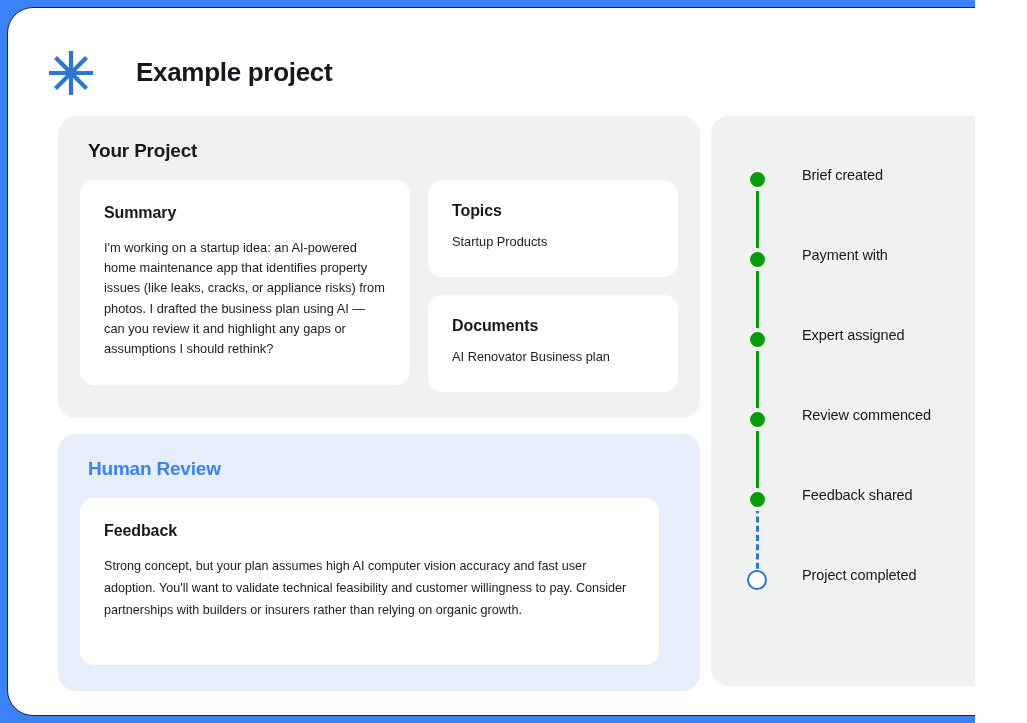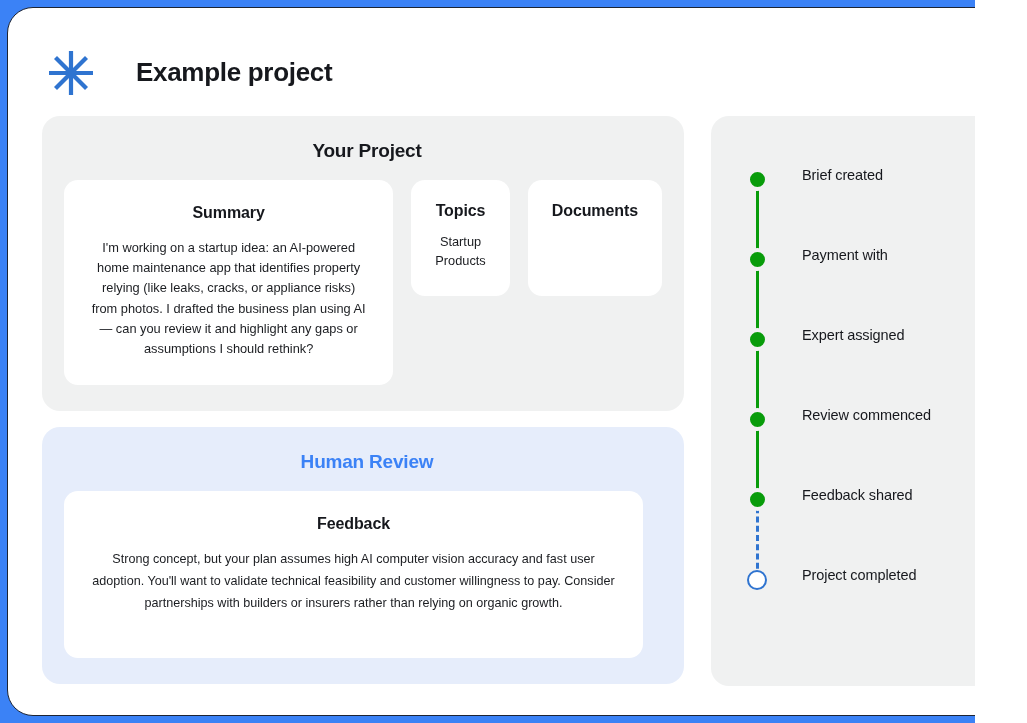--- a/index.html
+++ b/index.html
@@ -66,24 +66,23 @@
     position: absolute;
     left: 0;
     top: 100px;
     width: 100%;
     height: 609px;
   }
 
   
   .left-col {
     position: absolute;
-    left: 34px;
+    left: 50px;
     top: 8px;
     width: 642px;
-    text-align: center;
   }
 
   .panel {
     border-radius: 18px;
     padding: 24px 22px 26px 22px;
   }
   .panel-grey { background: #f0f1f1; }
   .panel-blue { background: #e6edfb; }
 
   .panel-heading {
@@ -108,21 +107,21 @@
   }
 
   .card-summary {
     width: 330px;
     min-height: 190px;
     padding: 24px 24px 26px 24px;
   }
 
   .side-cards {
     display: flex;
-    flex-direction: row;
+    flex-direction: column;
     gap: 18px;
     flex: 1;
   }
   .card-side {
     padding: 22px 24px 26px 24px;
     min-height: 92px;
   }
 
   .card-title {
     font-size: 16px;
@@ -249,30 +248,31 @@
 
       <div class="left-col">
 
         <section class="panel panel-grey">
           <div class="panel-heading">Your Project</div>
 
           <div class="project-grid">
 
             <div class="card card-summary">
               <div class="card-title">Summary</div>
-              <div class="card-body">I'm working on a startup idea: an AI-powered home maintenance app that identifies property relying (like leaks, cracks, or appliance risks) from photos. I drafted the business plan using AI — can you review it and highlight any gaps or assumptions I should rethink?</div>
+              <div class="card-body">I'm working on a startup idea: an AI-powered home maintenance app that identifies property issues (like leaks, cracks, or appliance risks) from photos. I drafted the business plan using AI — can you review it and highlight any gaps or assumptions I should rethink?</div>
             </div>
 
             <div class="side-cards">
               <div class="card card-side">
                 <div class="card-title small-gap">Topics</div>
                 <div class="card-meta">Startup Products</div>
               </div>
               <div class="card card-side">
                 <div class="card-title small-gap">Documents</div>
+                <div class="card-meta">AI Renovator Business plan</div>
               </div>
             </div>
 
           </div>
         </section>
 
         <section class="panel panel-blue panel-blue-wrap">
           <div class="panel-heading blue">Human Review</div>
           <div class="card card-feedback">
             <div class="card-title">Feedback</div>

